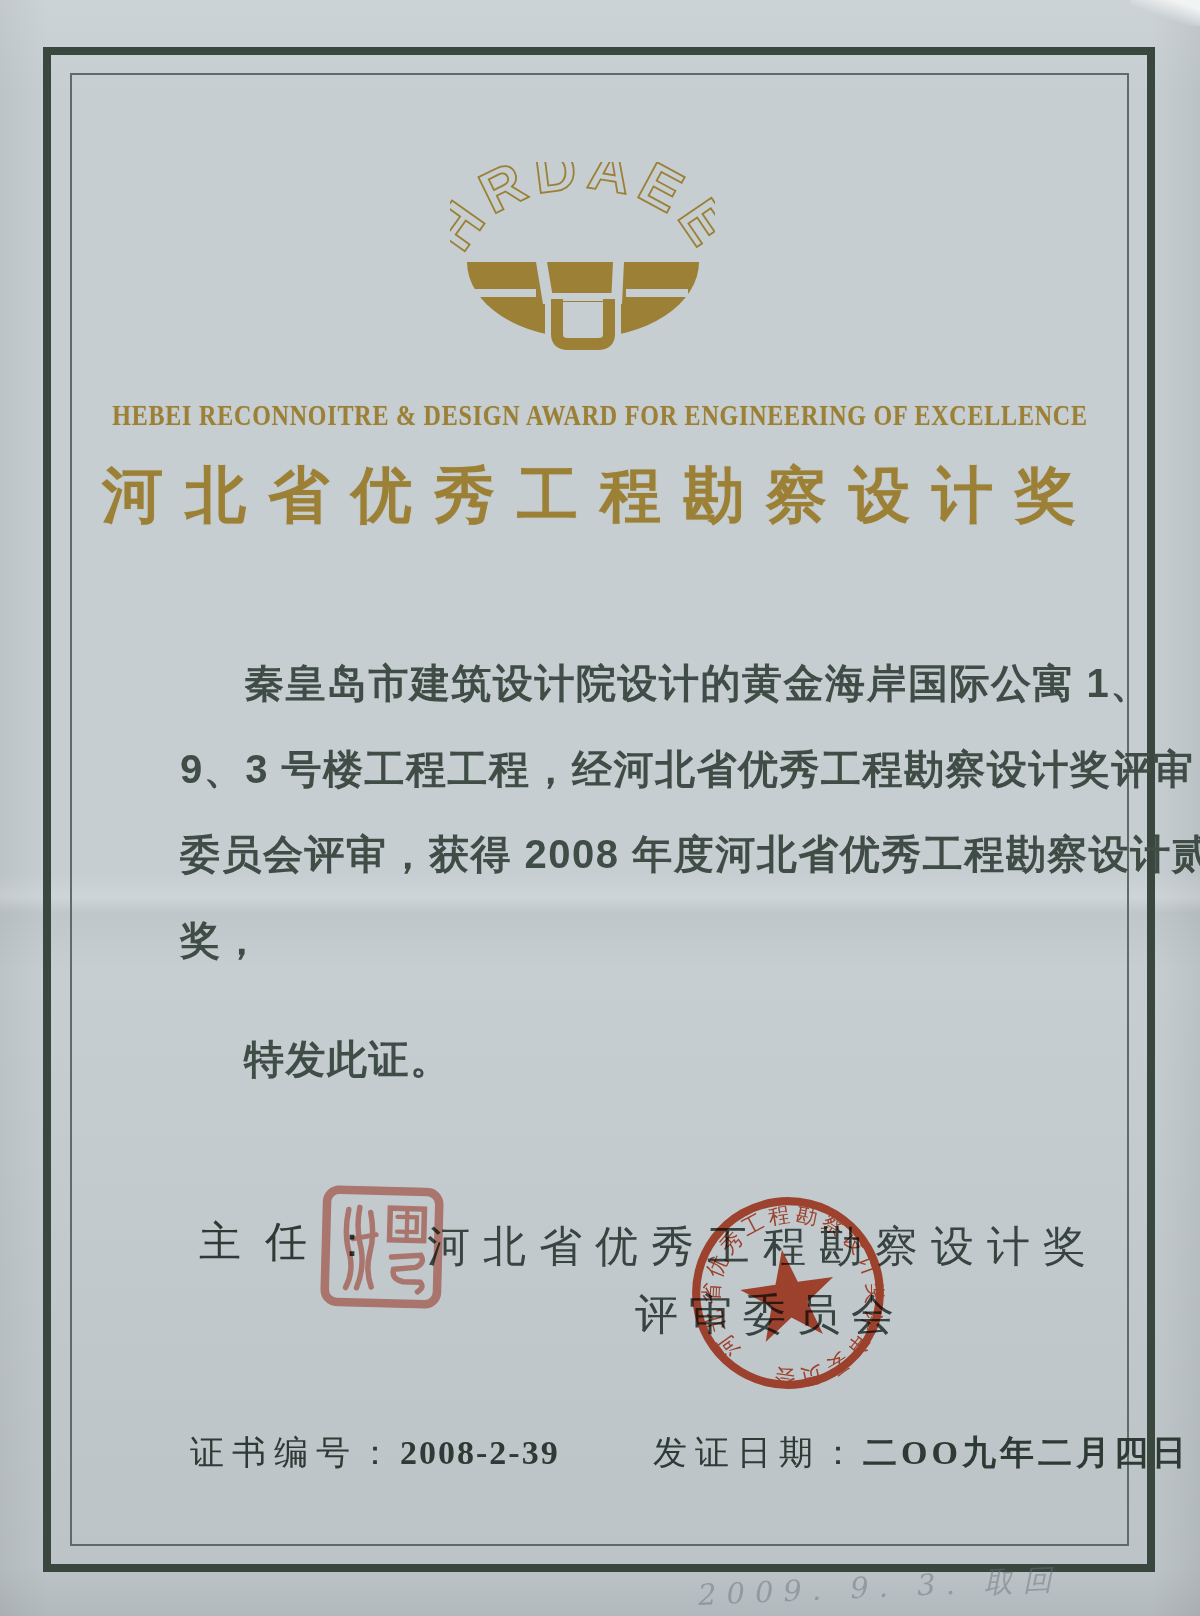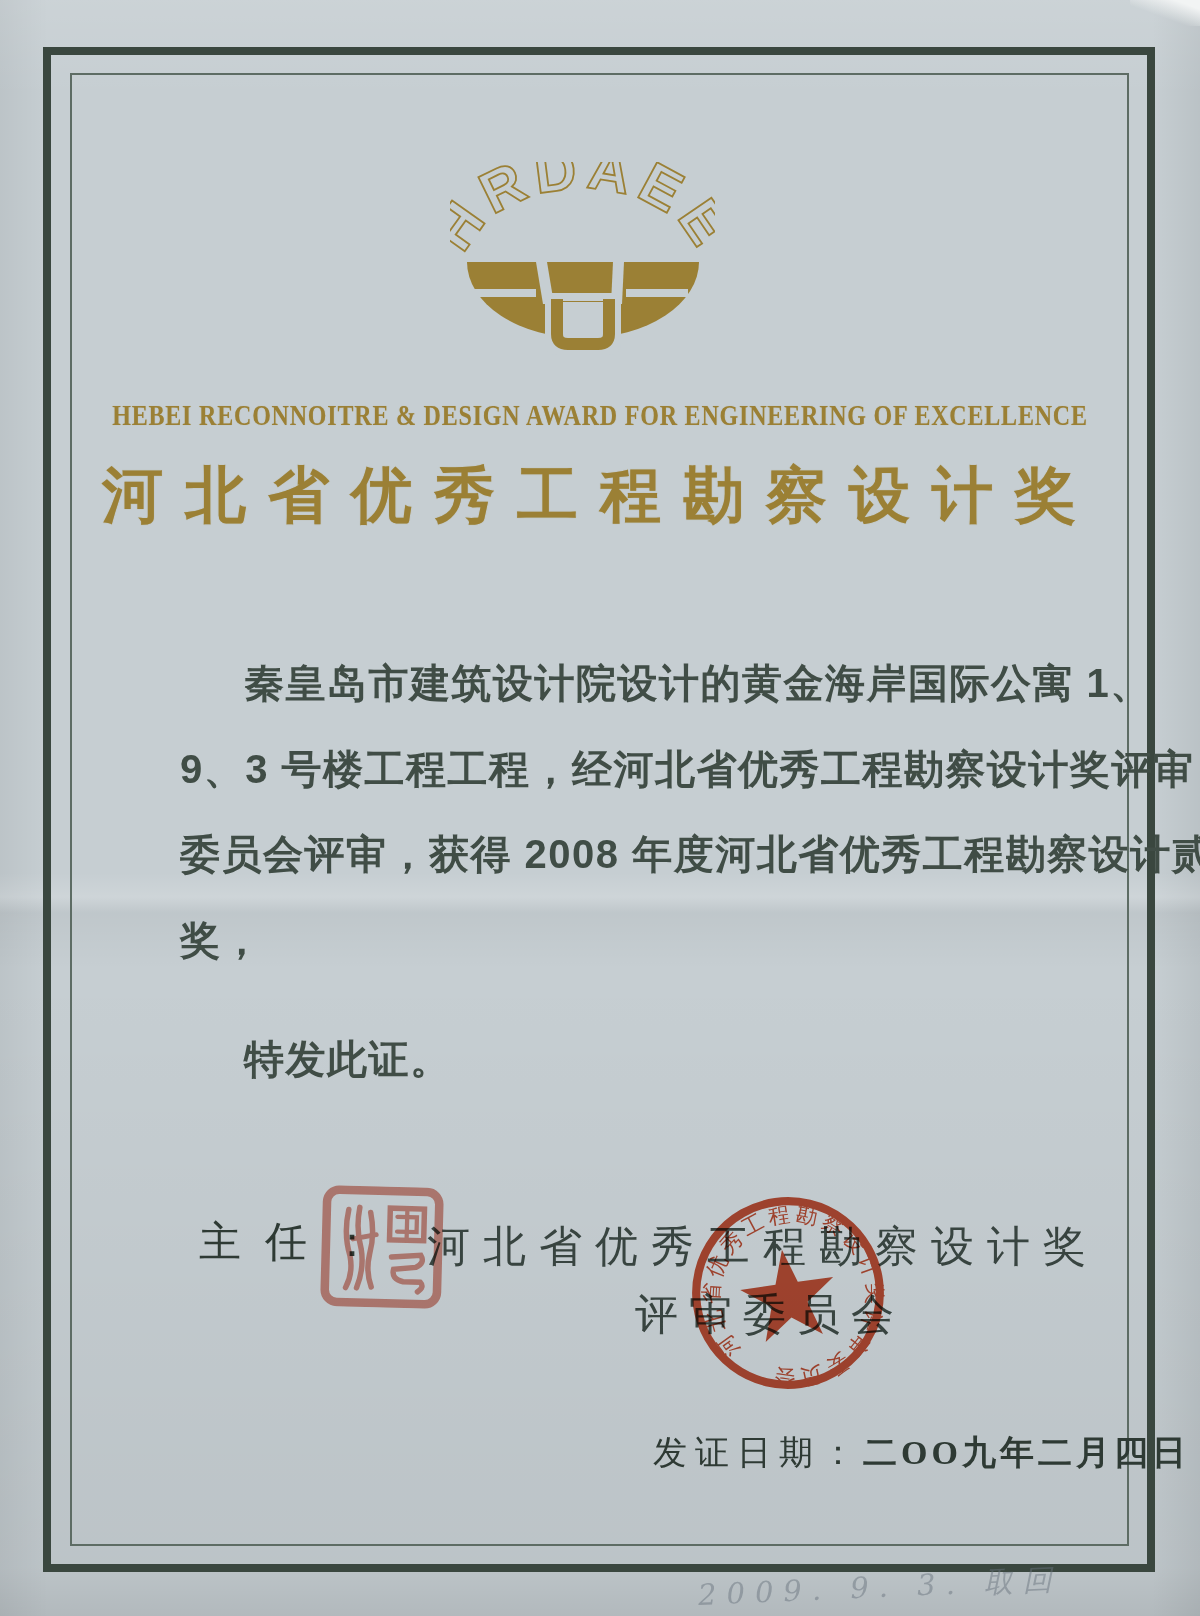--- a/index.html
+++ b/index.html
@@ -169,18 +169,21 @@
     </defs>
     <circle cx="110" cy="110" r="101" fill="none" stroke="#cc4628" stroke-width="9"></circle>
     <g>
       <path fill="#cc4628" d="M 110 62 L 122.4 99.2 L 161.6 99.4 L 130 122.6 L 141.8 160 L 110 137.2 L 78.2 160 L 90 122.6 L 58.4 99.4 L 97.6 99.2 Z"></path>
     </g>
     <text font-family="Liberation Serif, DejaVu Serif, serif" font-size="23.5" fill="#cc4628" letter-spacing="4.5">
       <textPath href="#sealTextArc" startOffset="2%">河北省优秀工程勘察设计奖评审委员会</textPath>
     </text>
   </svg>
 
+  <div class="footer-left">
+    <span class="footer-label">证书编号：</span><span class="footer-value">2008-2-39</span>
+  </div>
   <div class="footer-right">
     <span class="footer-label">发证日期：</span><span class="footer-value footer-date">二OO九年二月四日</span>
   </div>
 
   <div class="handwriting">2009. 9. 3. 取回</div>
 </div>
 
 </body></html>

